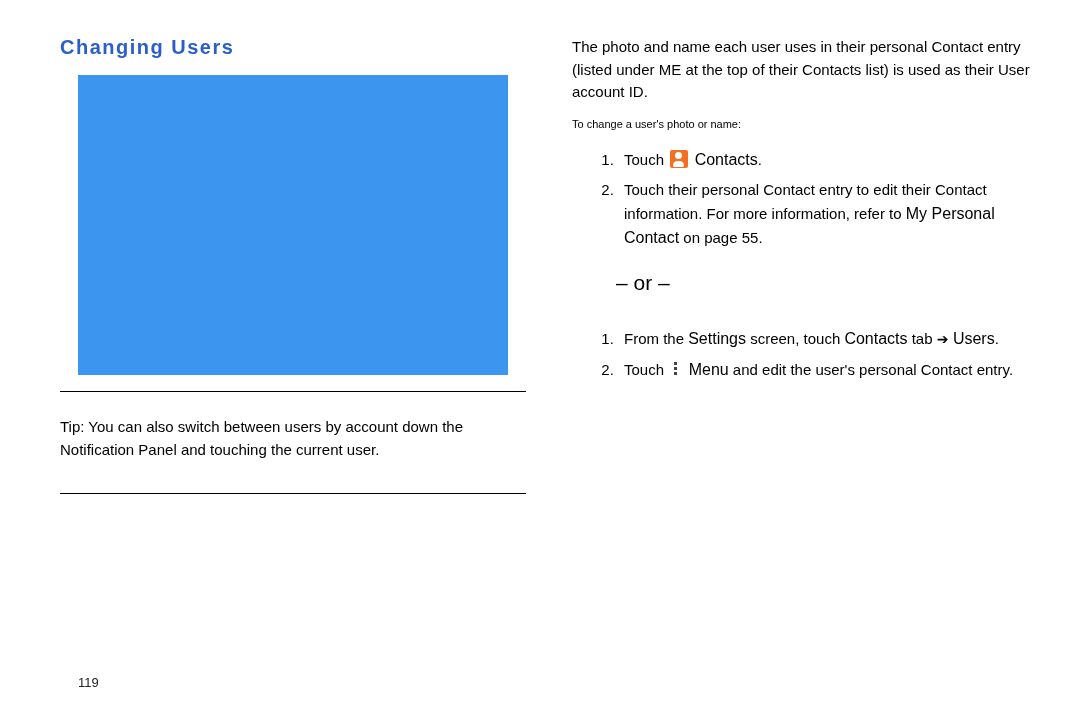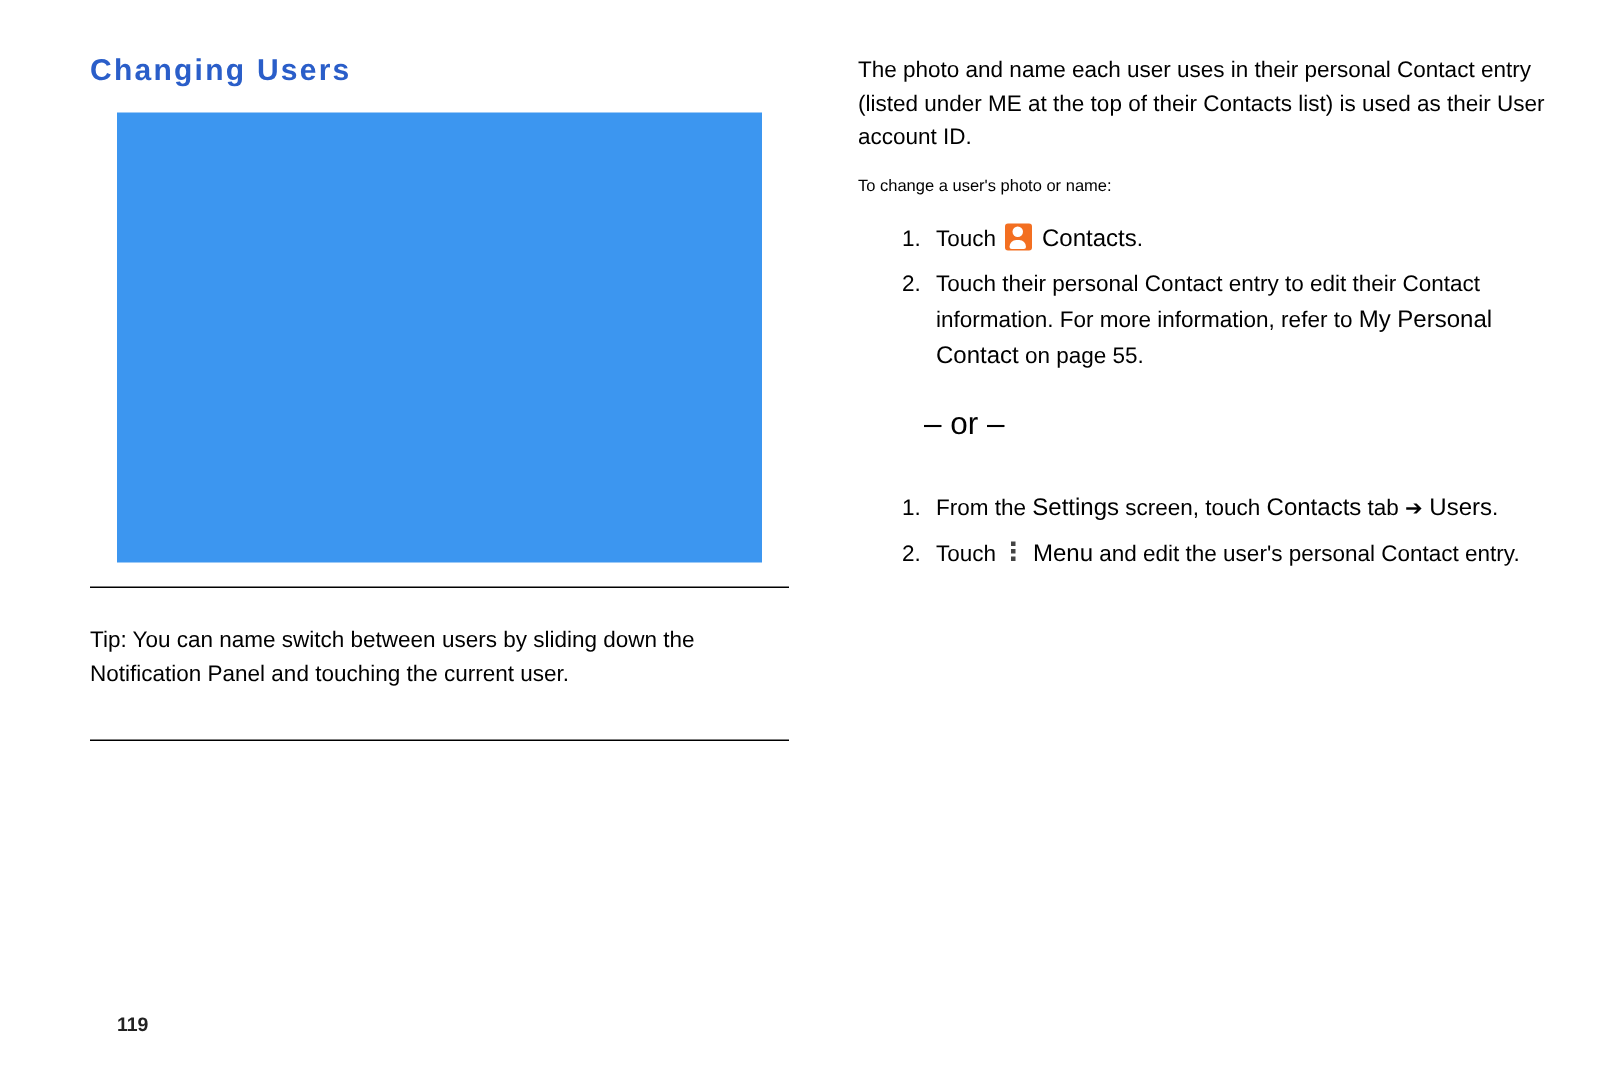--- a/index.html
+++ b/index.html
@@ -120,36 +120,35 @@
     background: #444;
     border-radius: 0;
     box-shadow: 0 5px 0 #444, 0 10px 0 #444;
   }
   .pagenum {
     position: absolute;
     left: 78px;
     bottom: 30px;
     font-size: 13px;
     color: #222;
-    font-weight: bold;
   }
   .label-strong { font-size: 16px; }
   .arrow { font-size: 14px; }
 </style>
 </head>
 <body>
 
 <div class="page">
 
   <div class="col">
     <h2 class="heading">Changing Users</h2>
     <div class="image-placeholder"></div>
     <hr class="rule">
     <p class="tip-line">
-      <span class="tip-label">Tip:</span><span> You can name switch between users by sliding down the Notification Panel and touching the current user.</span>
+      <span class="tip-label">Tip:</span><span> You can also switch between users by account down the Notification Panel and touching the current user.</span>
     </p>
     <hr class="rule">
   </div>
 
   <div class="col">
     <p class="body-text" style="padding-left:6px">The photo and name each user uses in their personal Contact entry (listed under ME at the top of their Contacts list) is used as their User account ID.</p>
     <p class="subhead">To change a user's photo or name:</p>
 
     <ol class="steps">
       <li>

